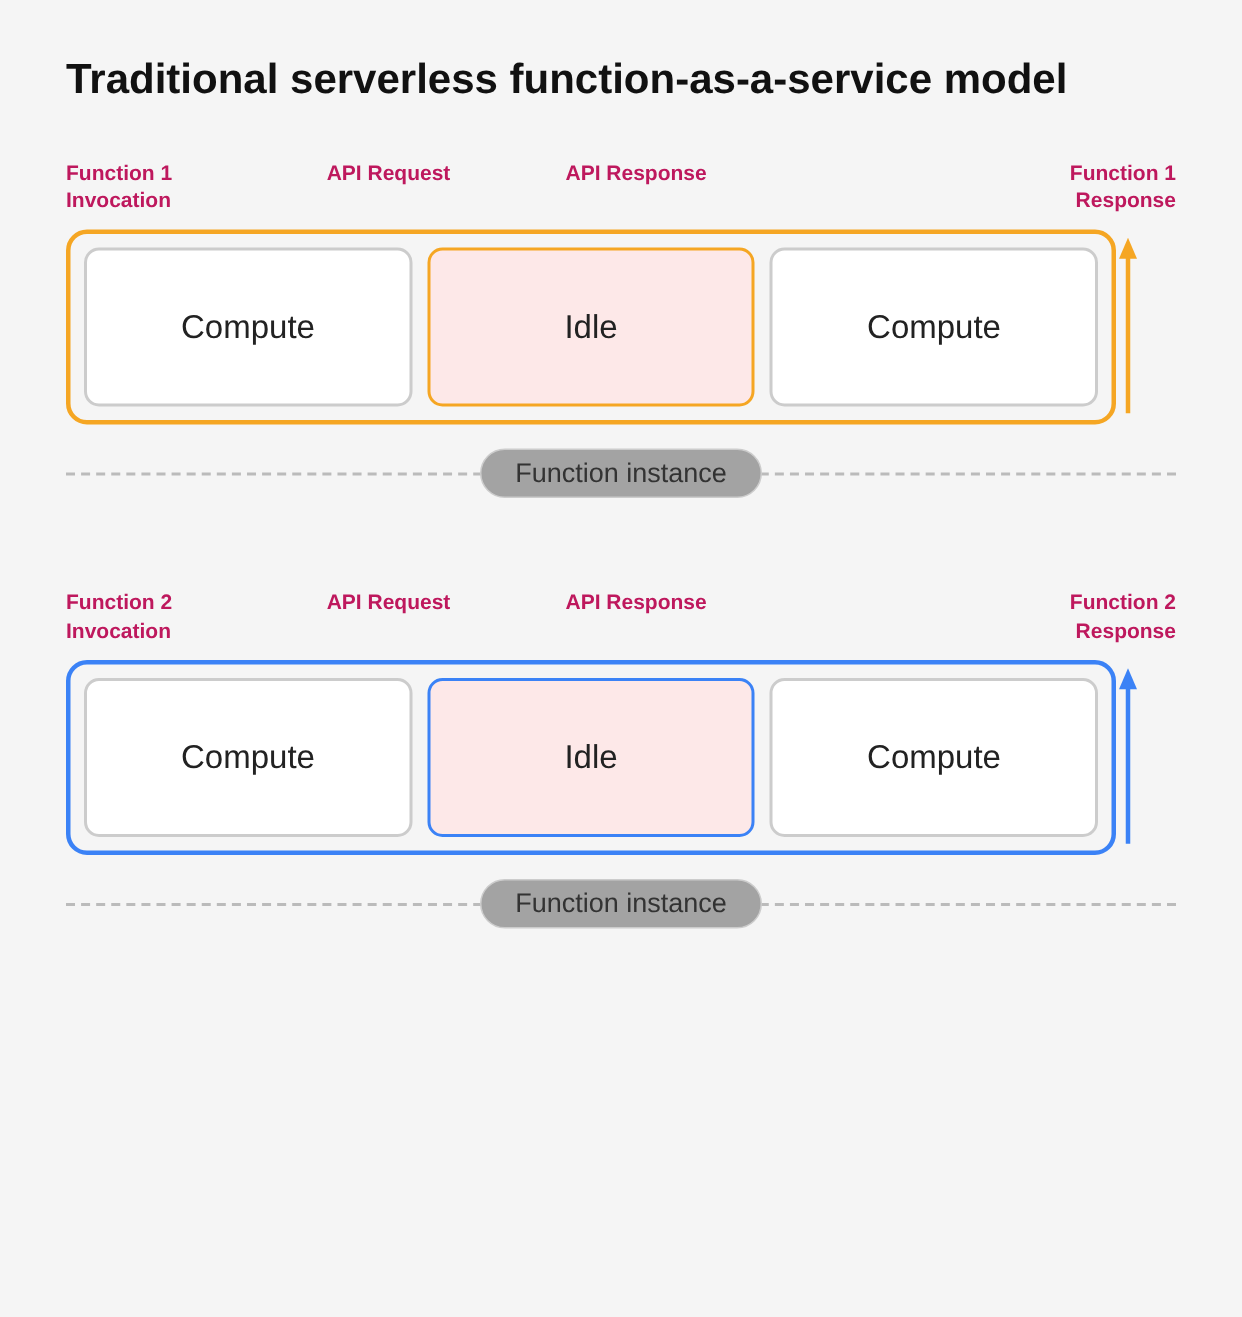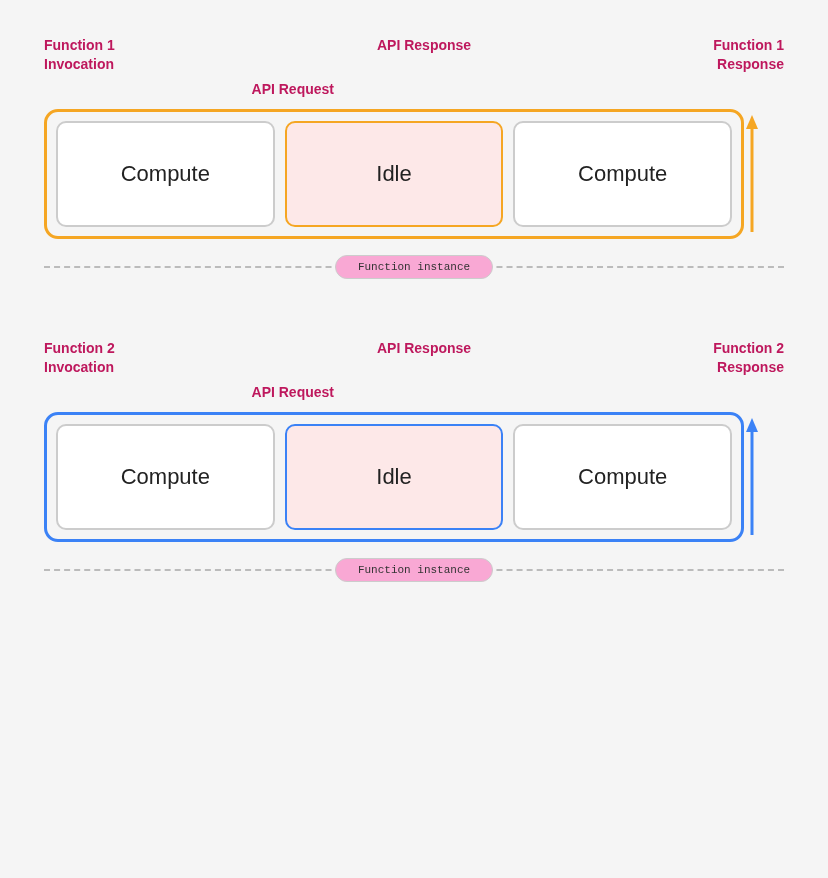--- a/index.html
+++ b/index.html
@@ -38,23 +38,22 @@
       font-weight: 600;
       color: #be185d;
       line-height: 1.35;
     }
 
     .label-item.left {
       text-align: left;
     }
 
     .label-item.center-left {
-      text-align: right;
+      text-align: center;
       margin-left: 10px;
-      margin-top: 44px;
     }
 
     .label-item.center {
       text-align: left;
       margin-left: 43px;
     }
 
     .label-item.right {
       text-align: right;
     }
@@ -151,46 +150,46 @@
       left: 0;
       right: 0;
       top: 50%;
       transform: translateY(-50%);
       border-top: 2px dashed #bbb;
     }
 
     .function-instance-badge {
       position: relative;
       z-index: 1;
-      background: #f9a8d4;
+      background: #a3a3a3;
       border: 1.5px solid #ccc;
       border-radius: 20px;
       padding: 5px 22px;
-      font-size: 11px;
+      font-size: 18px;
       color: #333;
       font-weight: 400;
-      font-family: Liberation Mono, monospace;
     }
 
     .section-gap {
       height: 28px;
     }
 
     .labels-row-wrapper {
       display: grid;
       grid-template-columns: 130px 160px 200px 1fr;
       align-items: start;
       margin-bottom: 10px;
     }
   </style>
 </head>
 <body>
 
 <div class="page">
 
+  <h1 class="main-title">Traditional serverless function-as-a-service model</h1>
 
   <div class="diagram-section">
 
     <div class="labels-row-wrapper">
       <div class="label-item left">Function 1<br>Invocation</div>
       <div class="label-item center-left">API Request</div>
       <div class="label-item center">API Response</div>
       <div class="label-item right">Function 1<br>Response</div>
     </div>
 

